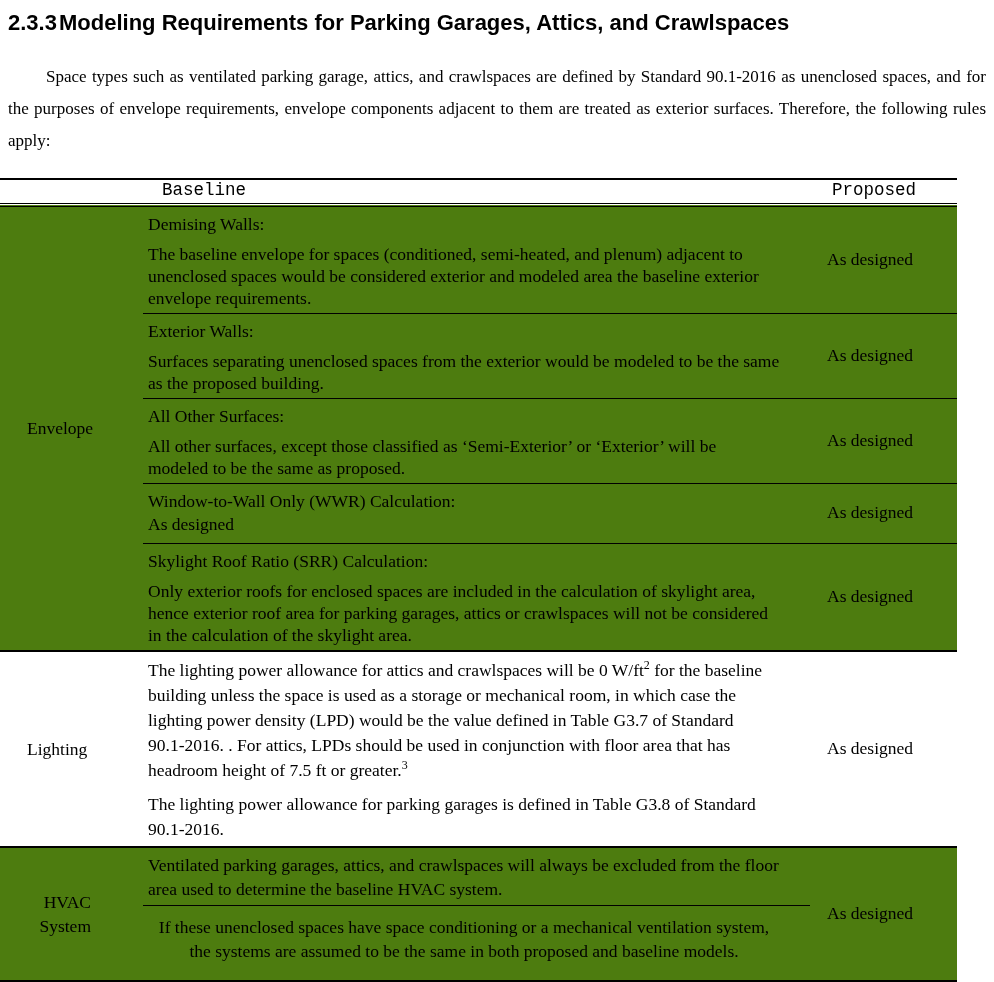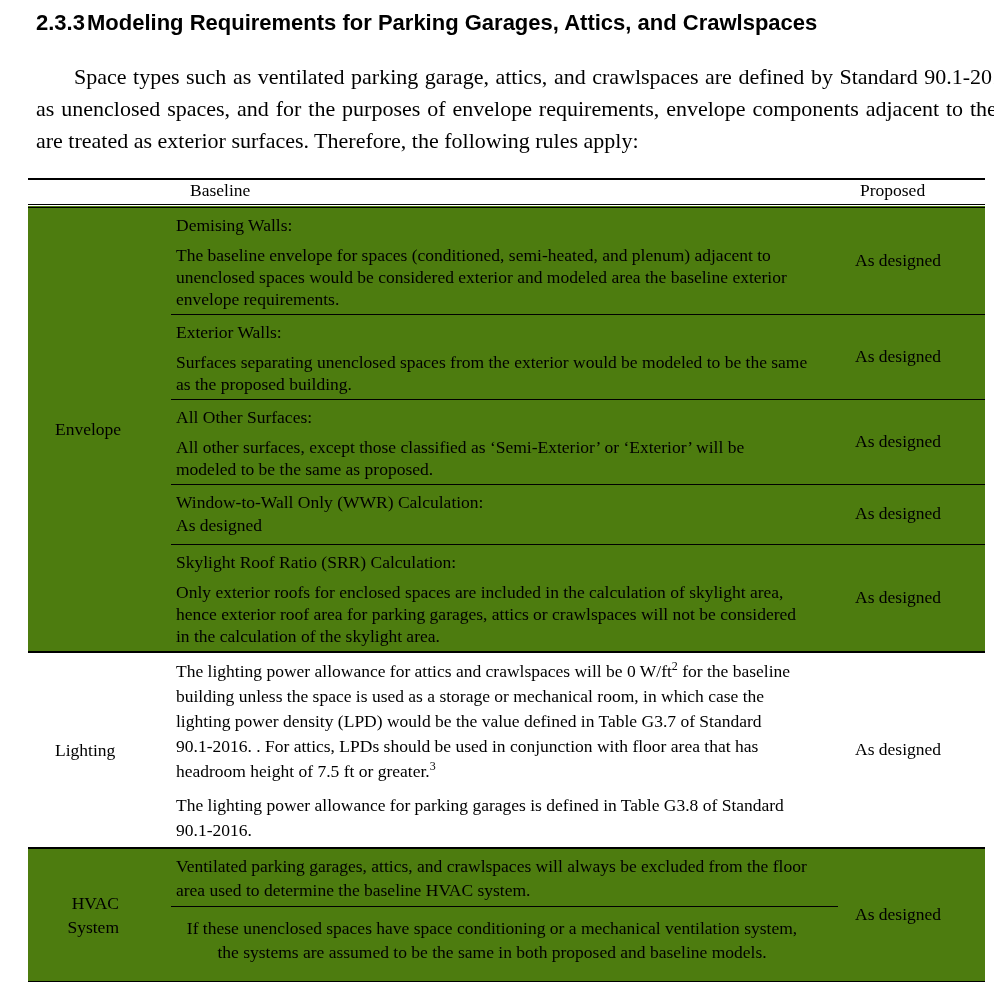--- a/index.html
+++ b/index.html
@@ -8,39 +8,38 @@
     background: #ffffff;
     width: 994px;
     height: 982px;
     overflow: hidden;
     color: #000000;
   }
   .page {
     width: 938px;
     height: 982px;
     position: relative;
-    padding-left: 28px;
   }
   
   .heading {
     font-family: "Liberation Sans", sans-serif;
     font-weight: bold;
     font-size: 22px;
     padding: 10px 0 0 8px;
     letter-spacing: 0px;
     white-space: nowrap;
   }
   .heading .num {
     display: inline-block;
     width: 51px;
   }
   
   .intro {
     font-family: "Liberation Serif", serif;
-    font-size: 22px;
+    font-size: 17px;
     line-height: 32px;
     width: 978px;
     margin: 25px 0 0 8px;
     text-align: justify;
     text-indent: 38px;
   }
   
   table.req {
     border-collapse: collapse;
     table-layout: fixed;
@@ -49,20 +48,21 @@
     border-top: 2px solid #000;
     border-bottom: 3px solid #000;
     font-family: "Liberation Serif", serif;
     font-size: 17.5px;
   }
   td { padding: 0; vertical-align: top; }
   tr.head td {
     border-bottom: 4px double #000;
     vertical-align: bottom;
     padding-bottom: 3px;
+    font-family: Liberation Mono, monospace;
   }
   td.base-h { padding-left: 19px; }
   td.prop-h { padding-left: 22px; }
   .shade { background: #4d7c0f; }
   td.cat {
     vertical-align: middle;
     padding-left: 27px;
   }
   td.cat-env { border-bottom: 2.5px solid #000; }
   td.base {

